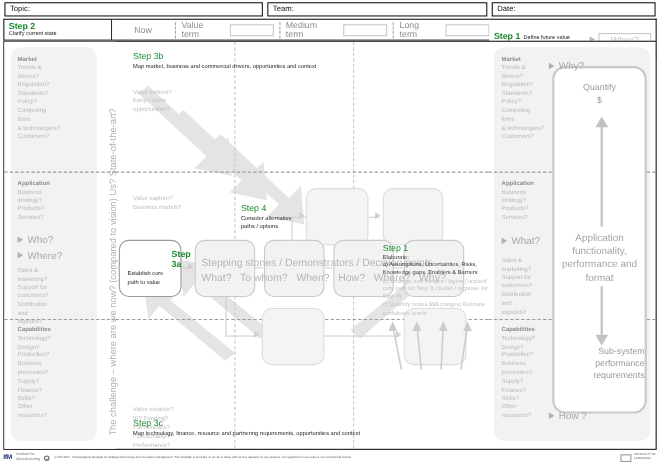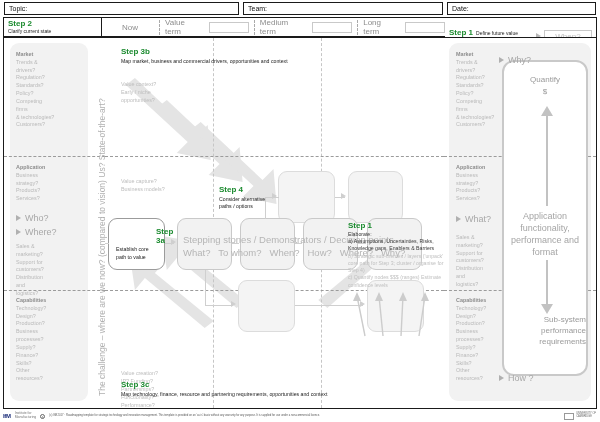--- a/index.html
+++ b/index.html
@@ -67,21 +67,21 @@
   .vbox { position:absolute; left:58px; top:22px; width:86px; height:316px; border:2px solid #c9c9c9; border-radius:12px; background:#fff; }
   .vbox-t { position:absolute; top:12px; left:0; width:100%; text-align:center; font-size:8px; color:#9a9a9a; line-height:1.5; }
   .vbox-m { position:absolute; top:148px; left:0; width:100%; text-align:center; font-size:9px; color:#a5a5a5; line-height:1.35; }
   .vbox-b { position:absolute; top:252px; left:0; width:100%; text-align:right; font-size:8px; color:#9a9a9a; line-height:1.4; }
   .varrow { position:absolute; left:42px; width:2px; background:#c2c2c2; }
 
   
   .cdash-v { position:absolute; top:0; height:100%; border-left:1px dashed #c6c6c6; }
   .cdash-h { position:absolute; left:0; width:100%; border-top:1px dashed #9b9b9b; }
   .steptag { position:absolute; }
-  .st-h { font-size:8px; font-weight:bold; color:#1a8a2e; line-height:1.1; }
+  .st-h { font-size:8px; font-weight:normal; color:#1a8a2e; line-height:1.1; }
   .st-b { font-size:5.2px; color:#222; line-height:1.25; margin-top:1px; }
   .hint { position:absolute; font-size:5.4px; color:#bdbdbd; line-height:1.5; }
 
   .node { position:absolute; border:1.4px solid #c9c9c9; border-radius:9px; background:#f2f2f2; }
   .node.dim { border-color:#dcdcdc; background:#f4f4f4; }
   .node.core { background:#fff; border-color:#9b9b9b; border-width:1.6px; }
   .core-h { font-size:8px; font-weight:bold; color:#1a8a2e; line-height:1.1;padding-left:40px; }
   .core-b { font-size:5.2px; color:#222; line-height:1.25; margin-top:1px; }
 
   .ssrow { position:absolute; font-size:9.5px; color:#b5b5b5; white-space:nowrap; }

